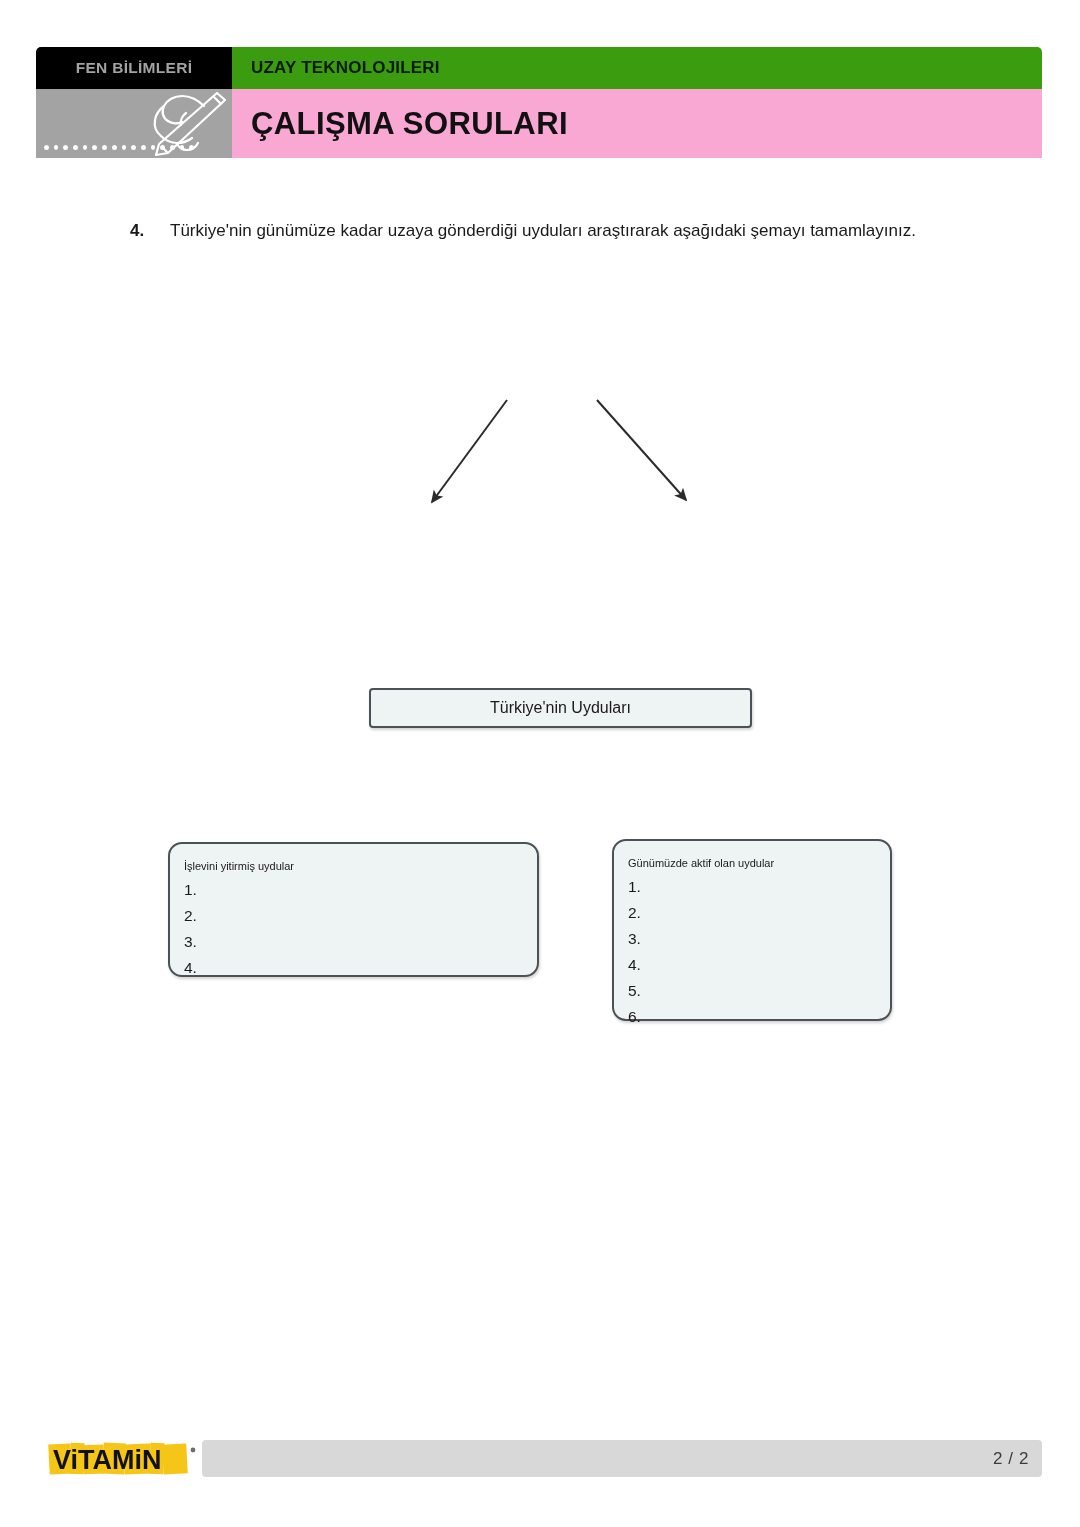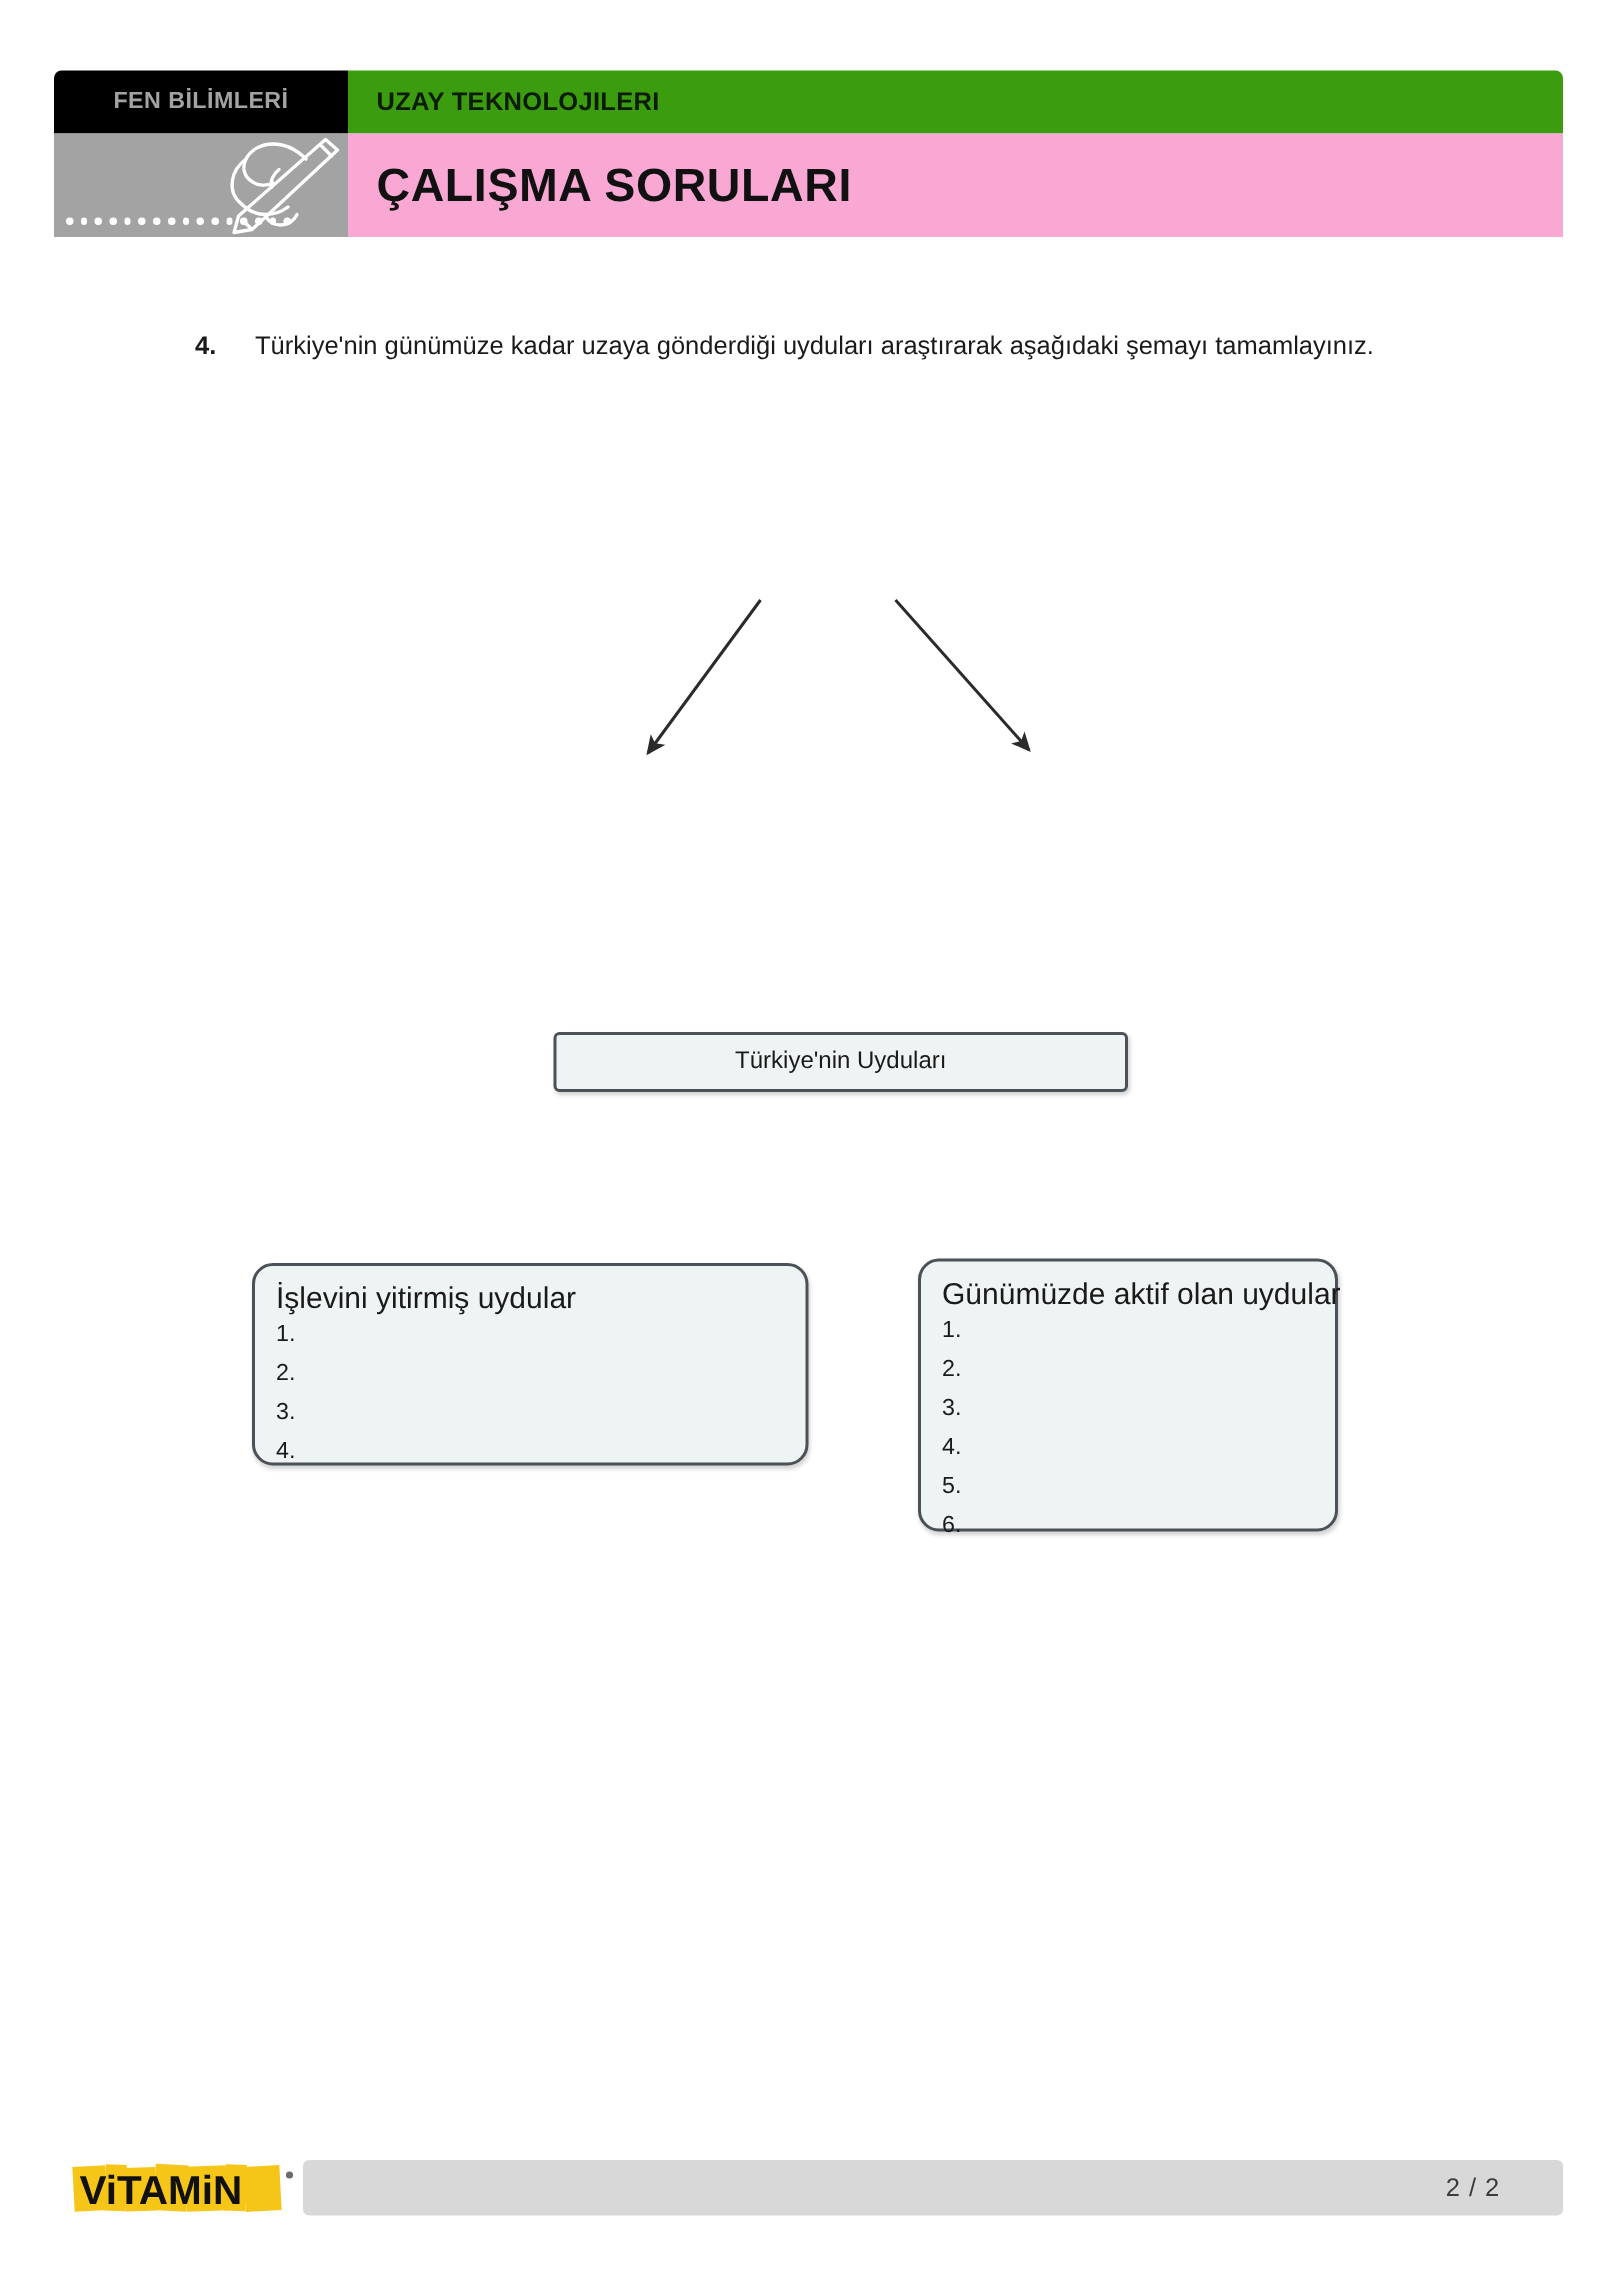--- a/index.html
+++ b/index.html
@@ -198,21 +198,21 @@
   .node-right {
     left: 612px;
     top: 509px;
     width: 280px;
     height: 182px;
   }
   .node-body {
     padding: 11px 0 0 14px;
   }
   .node-body .node-title {
-    font-size: 20px;
+    font-size: 11px;
     color: #1a1a1a;
     line-height: 22px;
     white-space: nowrap;
   }
   .node-list {
     margin: 0;
     padding: 0;
     list-style: none;
   }
   .node-list li {
@@ -237,21 +237,21 @@
     height: 37px;
     background: #d8d8d8;
     border-radius: 4px;
     display: flex;
     align-items: center;
     justify-content: flex-end;
   }
   .page-indicator {
     font-size: 17px;
     color: #3b3b3b;
-    padding-right: 42px;
+    padding-right: 13px;
     letter-spacing: 0.6px;
   }
   .brand-logo {
     position: absolute;
     left: 0;
     top: 0;
     width: 165px;
     height: 45px;
   }
 </style>

